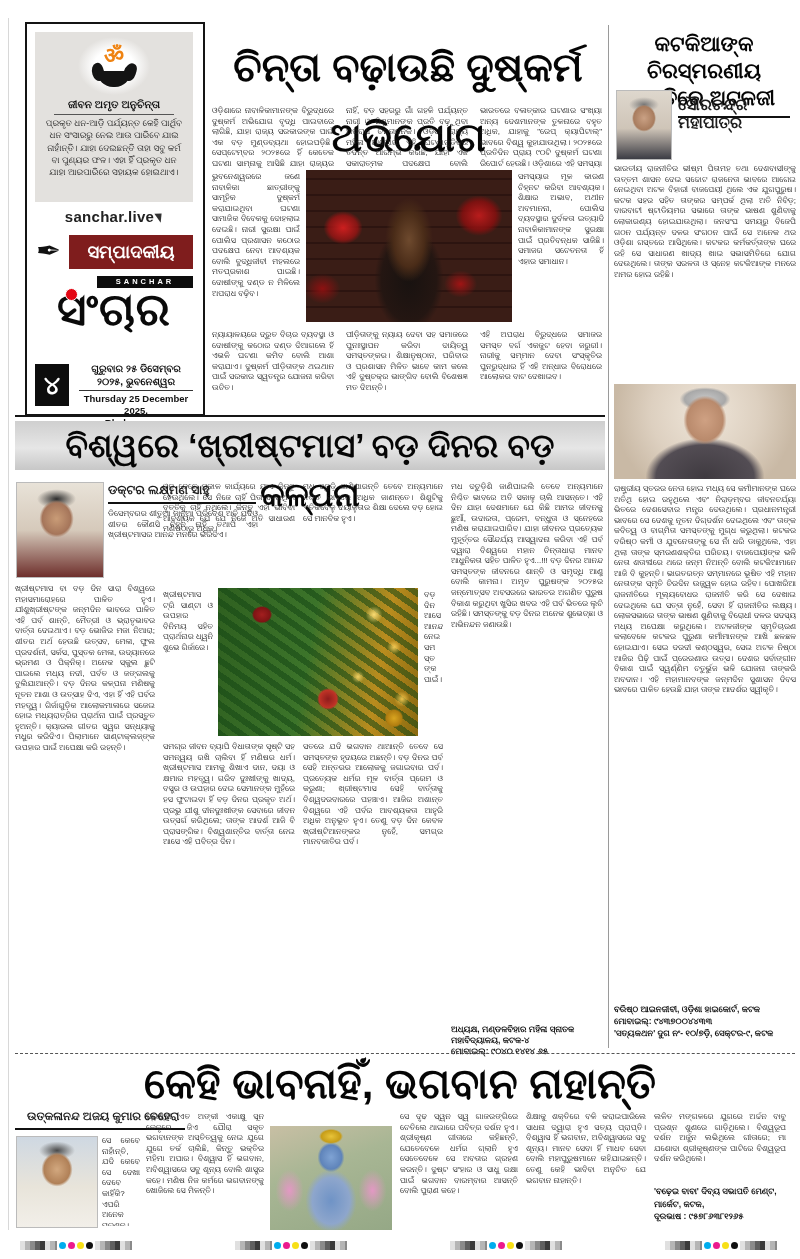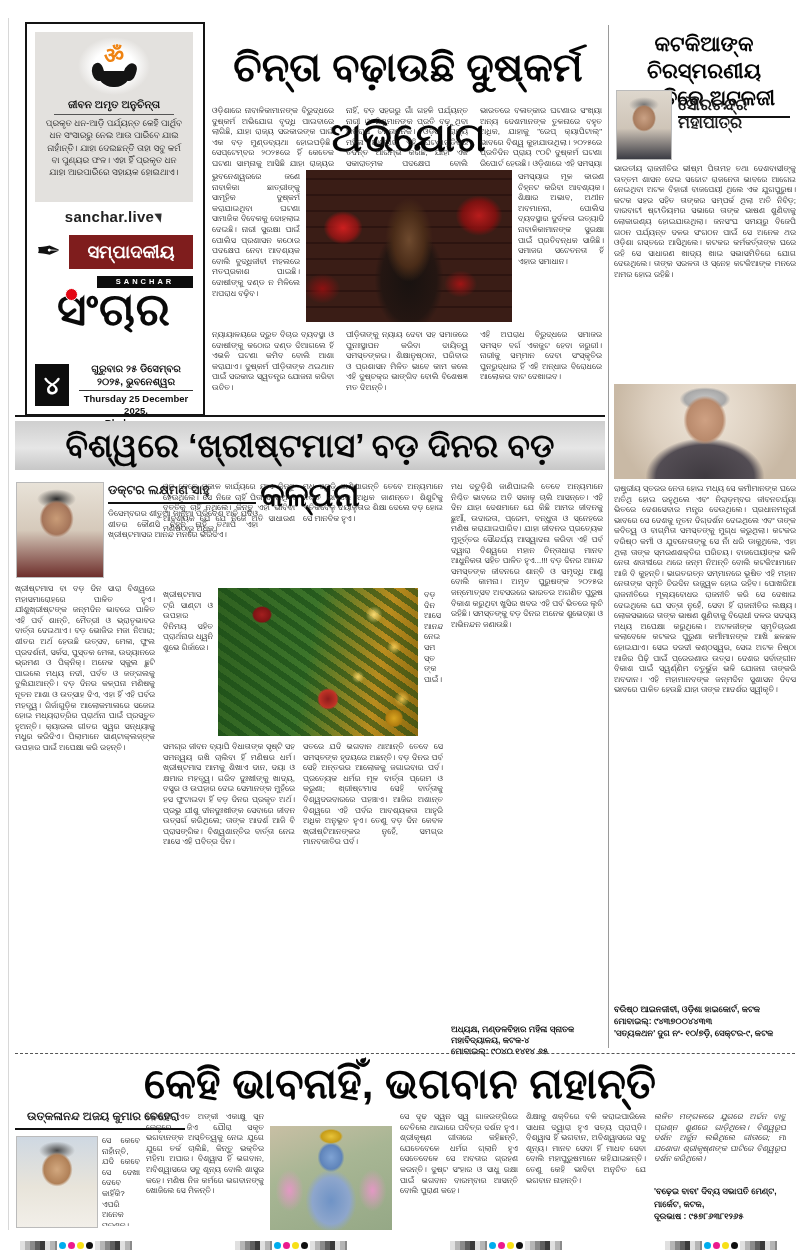--- a/index.html
+++ b/index.html
@@ -207,21 +207,21 @@
 
   <div class="abs bold" style="left:27px;top:1110px;width:176px;font-size:11.5px;">ଉତ୍କଳାନନ୍ଦ ଅଜୟ କୁମାର ବେହେରା</div>
   <div class="underline" style="left:15px;top:1128px;width:170px;height:1.5px;"></div>
 
   <div class="ph auth3"></div>
   <div class="tb" style="left:102px;top:1136px;width:38px;height:90px;">ସେ କେବେ ନାହାଁନ୍ତି, ଯଦି କେବେ ସେ ଦେଖା ଦେବେ କାହିଁକି? ଏପରି ଅନେକ ପ୍ରଶ୍ନ।</div>
   <div class="tb" style="left:146px;top:1112px;width:118px;height:118px;">ପ୍ରଶ୍ନୀ ଏତ ଅଙ୍କୀ ଏକାକ୍ଷୁ ସୂନ କେବୃରେ ଜିଏ ଯୌରା ସକୃତ ଭଗବାନଙ୍କ ଅସ୍ତିତ୍ୱକୁ ନେଇ ଯୁଗେ ଯୁଗେ ତର୍କ ଚାଲିଛି, କିନ୍ତୁ ଭକ୍ତିର ମହିମା ଅପାର। ବିଶ୍ୱାସ ହିଁ ଭଗବାନ, ଅବିଶ୍ୱାସରେ ସବୁ ଶୂନ୍ୟ ବୋଲି ଶାସ୍ତ୍ର କହେ। ମଣିଷ ନିଜ କର୍ମରେ ଭଗବାନଙ୍କୁ ଖୋଜିଲେ ସେ ମିଳନ୍ତି।</div>
   <div class="ph vishnu-img"></div>
   <div class="tb" style="left:400px;top:1112px;width:118px;height:118px;">ସେ ଦୃଢ ସ୍ୱନ ସ୍ୱ ଗାଜରଙ୍ଗିରେ ଚେତିଲେ ଥାଇାରେ ପବିତ୍ର ଦର୍ଶନ ହୁଏ। ଶ୍ରୀକୃଷ୍ଣ ଗୀତାରେ କହିଛନ୍ତି, ଯେତେବେଳେ ଧର୍ମର ଗ୍ଲାନି ହୁଏ ସେତେବେଳେ ସେ ଅବତାର ଗ୍ରହଣ କରନ୍ତି। ଦୁଷ୍ଟ ସଂହାର ଓ ସାଧୁ ରକ୍ଷା ପାଇଁ ଭଗବାନ ବାରମ୍ବାର ଆସନ୍ତି ବୋଲି ପୁରାଣ କହେ।</div>
   <div class="tb" style="left:526px;top:1112px;width:120px;height:118px;">ଶିକ୍ଷାକୁ ଶକ୍ତିରେ ବଳି କରାଇପାରିଲେ ସାଧନା ଦ୍ୱାରା ହୁଏ ସତ୍ୟ ପ୍ରାପ୍ତି। ବିଶ୍ୱାସ ହିଁ ଭଗବାନ, ଅବିଶ୍ୱାସରେ ସବୁ ଶୂନ୍ୟ। ମାନବ ସେବା ହିଁ ମାଧବ ସେବା ବୋଲି ମହାପୁରୁଷମାନେ କହିଯାଇଛନ୍ତି। ତେଣୁ କେହି ଭାବିବା ଅନୁଚିତ ଯେ ଭଗବାନ ନାହାନ୍ତି।</div>
-  <div class="tb" style="left:654px;top:1112px;width:132px;height:72px;font-style:italic;">ଲଳିତ ମଙ୍ଗଳରେ ଯୁଗରେ ଅର୍ଚ୍ଚନ ବାବୁ ପ୍ରଶ୍ନ ଶୁଣରେ ଗାଡ଼ିଥିଲେ। ବିଶ୍ୱରୂପ ଦର୍ଶନ ଅର୍ଜୁନ ଲଭିଥିଲେ ଗୀତାରେ; ମା ଯଶୋଦା ଶ୍ରୀକୃଷ୍ଣଙ୍କ ପାଟିରେ ବିଶ୍ୱରୂପ ଦର୍ଶନ କରିଥିଲେ।</div>
+  <div class="tb" style="left:654px;top:1112px;width:132px;height:72px;">ଲଳିତ ମଙ୍ଗଳରେ ଯୁଗରେ ଅର୍ଚ୍ଚନ ବାବୁ ପ୍ରଶ୍ନ ଶୁଣରେ ଗାଡ଼ିଥିଲେ। ବିଶ୍ୱରୂପ ଦର୍ଶନ ଅର୍ଜୁନ ଲଭିଥିଲେ ଗୀତାରେ; ମା ଯଶୋଦା ଶ୍ରୀକୃଷ୍ଣଙ୍କ ପାଟିରେ ବିଶ୍ୱରୂପ ଦର୍ଶନ କରିଥିଲେ।</div>
   <div class="credit" style="left:654px;top:1186px;width:132px;height:13px;">'ବଢ଼େଇ ବାବା' ଦିବ୍ୟ ସଭାପତି ମେଣ୍ଟ, ଅନୁଗୋଳ</div>
   <div class="credit" style="left:654px;top:1199px;width:132px;height:12px;">ମାର୍କେଟ, କଟକ,</div>
   <div class="credit" style="left:654px;top:1211px;width:132px;height:13px;">ଦୂରଭାଷ : ୯୫୭୮୬୩୮୧୨୬୫</div>
 
   <div class="regmark" style="left:20px;">
     <div class="regstrip"></div>
     <span class="regdot" style="background:#00adee;"></span>
     <span class="regdot" style="background:#ec1a8d;"></span>
     <span class="regdot" style="background:#f7e017;"></span>
     <span class="regdot" style="background:#101010;"></span>

